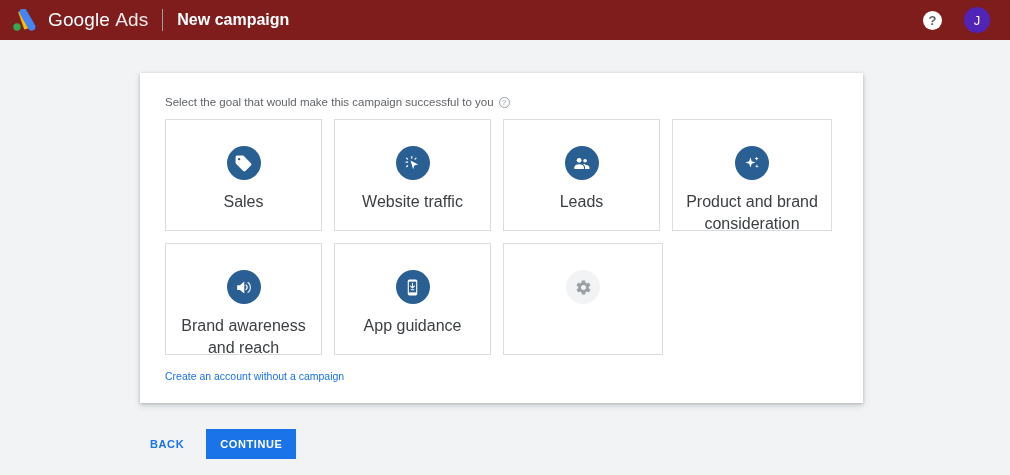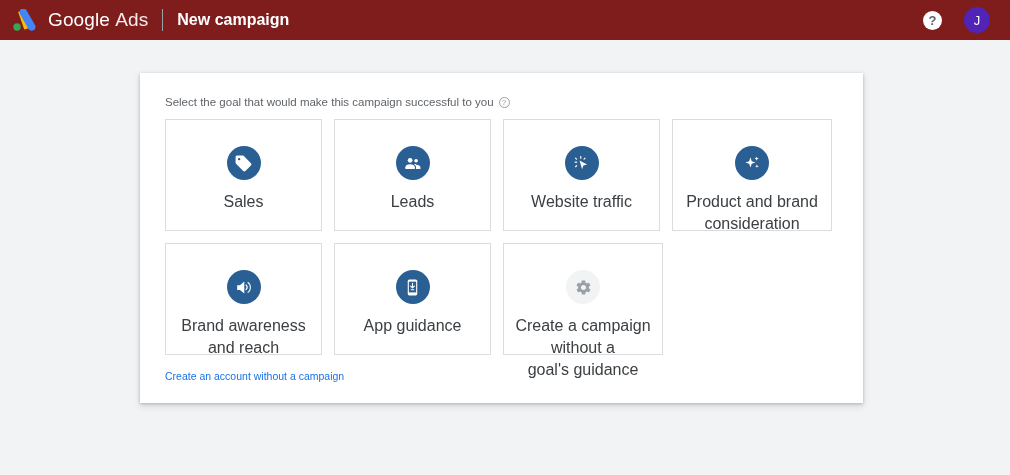--- a/index.html
+++ b/index.html
@@ -247,43 +247,43 @@
           <svg width="19" height="19" viewBox="0 0 24 24" fill="#ffffff">
             <path d="M21.4 11.6 12.4 2.6C12.0 2.2 11.5 2 11 2H4C2.9 2 2 2.9 2 4v7c0 .5.2 1 .6 1.4l9 9c.4.4.9.6 1.4.6s1-.2 1.4-.6l7-7c.4-.4.6-.9.6-1.4s-.2-1-.6-1.4zM6.5 8C5.7 8 5 7.3 5 6.5S5.7 5 6.5 5 8 5.7 8 6.5 7.3 8 6.5 8z"></path>
           </svg>
         </div>
         <div class="goal-label">Sales</div>
       </div>
 
       <div class="goal-card">
         <div class="goal-icon">
           <svg width="19" height="19" viewBox="0 0 24 24" fill="#ffffff">
-            <circle cx="9" cy="8" r="3"></circle>
-            <circle cx="16.5" cy="8.5" r="2.3"></circle>
-            <path d="M9 13c-3.3 0-6 1.6-6 3.6V19h12v-2.4C15 14.6 12.3 13 9 13z"></path>
-            <path d="M16.5 12.6c-1 0-1.9.2-2.7.5 1.6.9 2.6 2.2 2.6 3.5V19H22v-2.2c0-1.9-2.4-3.2-5.5-3.2z"></path>
-          </svg>
-        </div>
-        <div class="goal-label">Leads</div>
-      </div>
-
-      <div class="goal-card">
-        <div class="goal-icon">
-          <svg width="19" height="19" viewBox="0 0 24 24" fill="#ffffff">
             <path d="M9.5 8.2 L19 13.2 L14.3 14.4 L12.8 19.2 Z"></path>
             <rect x="10.3" y="2.6" width="1.5" height="3.4" rx=".7"></rect>
             <rect x="3.2" y="9.6" width="3.4" height="1.5" rx=".7"></rect>
             <rect x="4.4" y="4.2" width="1.5" height="3.2" rx=".7" transform="rotate(-45 5.1 5.8)"></rect>
             <rect x="15.1" y="4.2" width="1.5" height="3.2" rx=".7" transform="rotate(45 15.8 5.8)"></rect>
             <rect x="4.4" y="13.8" width="1.5" height="3.2" rx=".7" transform="rotate(45 5.1 15.4)"></rect>
           </svg>
         </div>
         <div class="goal-label">Website traffic</div>
       </div>
 
+      <div class="goal-card">
+        <div class="goal-icon">
+          <svg width="19" height="19" viewBox="0 0 24 24" fill="#ffffff">
+            <circle cx="9" cy="8" r="3"></circle>
+            <circle cx="16.5" cy="8.5" r="2.3"></circle>
+            <path d="M9 13c-3.3 0-6 1.6-6 3.6V19h12v-2.4C15 14.6 12.3 13 9 13z"></path>
+            <path d="M16.5 12.6c-1 0-1.9.2-2.7.5 1.6.9 2.6 2.2 2.6 3.5V19H22v-2.2c0-1.9-2.4-3.2-5.5-3.2z"></path>
+          </svg>
+        </div>
+        <div class="goal-label">Leads</div>
+      </div>
+
       <div class="goal-card wide">
         <div class="goal-icon">
           <svg width="19" height="19" viewBox="0 0 24 24" fill="#ffffff">
             <path d="M9.4 4.2 11.0 9.0 15.8 10.6 11.0 12.2 9.4 17.0 7.8 12.2 3.0 10.6 7.8 9.0 Z"></path>
             <path d="M17.2 3.0 17.9 5.1 20.0 5.8 17.9 6.5 17.2 8.6 16.5 6.5 14.4 5.8 16.5 5.1 Z"></path>
             <path d="M17.6 13.0 18.2 14.8 20.0 15.4 18.2 16.0 17.6 17.8 17.0 16.0 15.2 15.4 17.0 14.8 Z"></path>
           </svg>
         </div>
         <div class="goal-label">Product and brand consideration</div>
       </div>
@@ -314,21 +314,23 @@
         </div>
         <div class="goal-label">App guidance</div>
       </div>
 
       <div class="goal-card wide">
         <div class="goal-icon muted">
           <svg width="17" height="17" viewBox="0 0 24 24" fill="#9aa0a6">
             <path d="M19.4 13c.04-.3.06-.7.06-1s-.02-.7-.07-1l2.1-1.6c.2-.15.25-.4.12-.6l-2-3.4c-.12-.2-.37-.3-.6-.2l-2.5 1c-.5-.4-1.1-.73-1.7-.98l-.38-2.6c-.03-.24-.24-.42-.5-.42h-4c-.24 0-.45.18-.5.42l-.38 2.6c-.6.25-1.2.6-1.7.98l-2.5-1c-.22-.08-.47 0-.6.2l-2 3.4c-.12.2-.07.45.12.6L4.6 11c-.04.3-.07.67-.07 1s.02.7.07 1l-2.1 1.6c-.2.15-.25.4-.12.6l2 3.4c.12.2.37.3.6.2l2.5-1c.5.4 1.1.73 1.7.98l.38 2.6c.04.25.25.42.5.42h4c.24 0 .45-.18.5-.42l.38-2.6c.6-.25 1.2-.6 1.7-.98l2.5 1c.22.08.47 0 .6-.2l2-3.4c.12-.2.07-.45-.12-.6L19.4 13zM12 15.6c-2 0-3.6-1.6-3.6-3.6s1.6-3.6 3.6-3.6 3.6 1.6 3.6 3.6-1.6 3.6-3.6 3.6z"></path>
           </svg>
         </div>
-        <div class="goal-label">Create a campaign without a
-goal's guidance</div>
       </div>
     </div>
 
     <a class="panel-link">Create an account without a campaign</a>
   </div>
 
+  <div class="actions">
+    <button class="btn-text">BACK</button>
+    <button class="btn-filled">CONTINUE</button>
+  </div>
 </div>
 
 </body></html>

